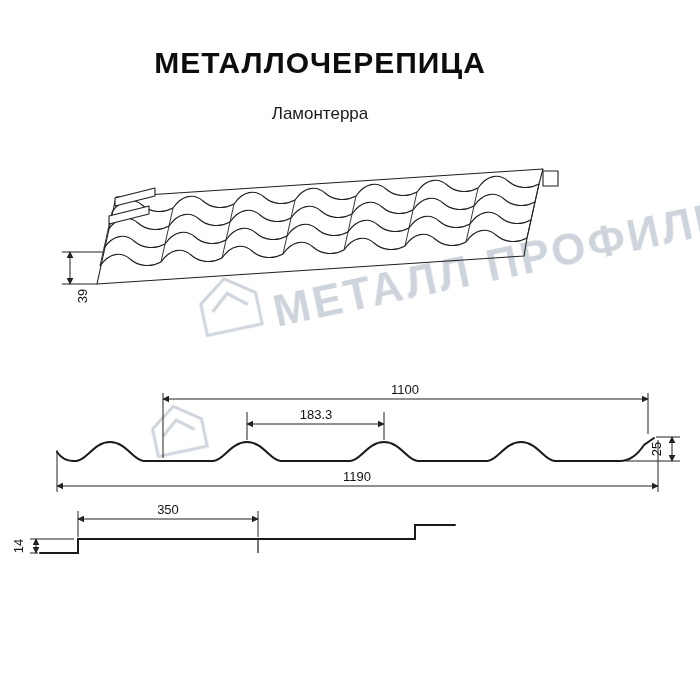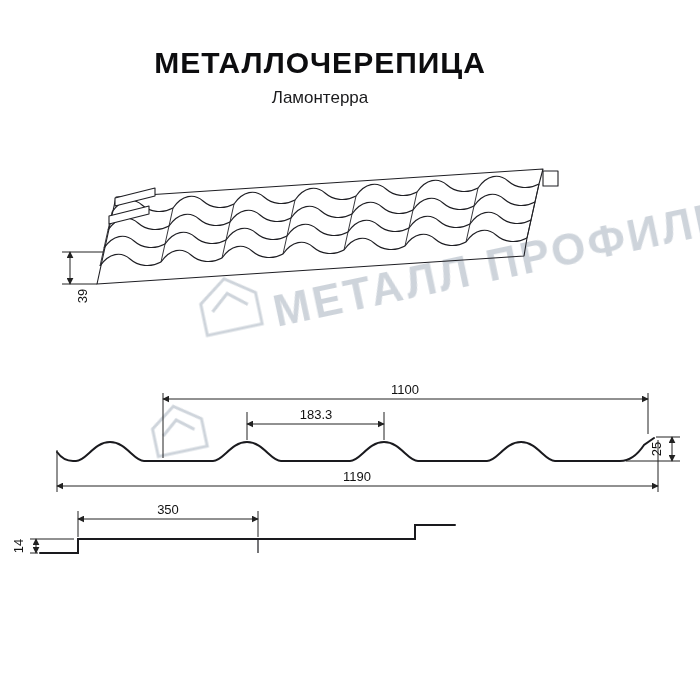--- a/index.html
+++ b/index.html
@@ -2,21 +2,21 @@
 <html><head>
 <meta charset="utf-8">
 <style>
   html,body{margin:0;padding:0;background:#ffffff;}
   .page{
     position:relative;width:700px;height:700px;background:#ffffff;overflow:hidden;
     font-family:"Liberation Sans", sans-serif;
   }
   header{position:absolute;top:46px;left:0;width:640px;text-align:center;z-index:2;}
   h1{margin:0;font-size:30px;font-weight:700;letter-spacing:1px;color:#0d0d0f;}
-  .subtitle{margin-top:8px;font-size:17px;color:#1a1a1c;}
+  .subtitle{margin-top:24px;font-size:17px;color:#1a1a1c;}
   svg{position:absolute;top:0;left:0;}
   .dim-label{font-size:13px;fill:#111;font-family:"Liberation Sans",sans-serif;}
   .wm-text{font-size:44px;font-weight:700;fill:#c6cdd5;letter-spacing:3px;font-family:"Liberation Sans",sans-serif;}
 </style>
 </head>
 <body>
 
 <div class="page">
 
   <header>

